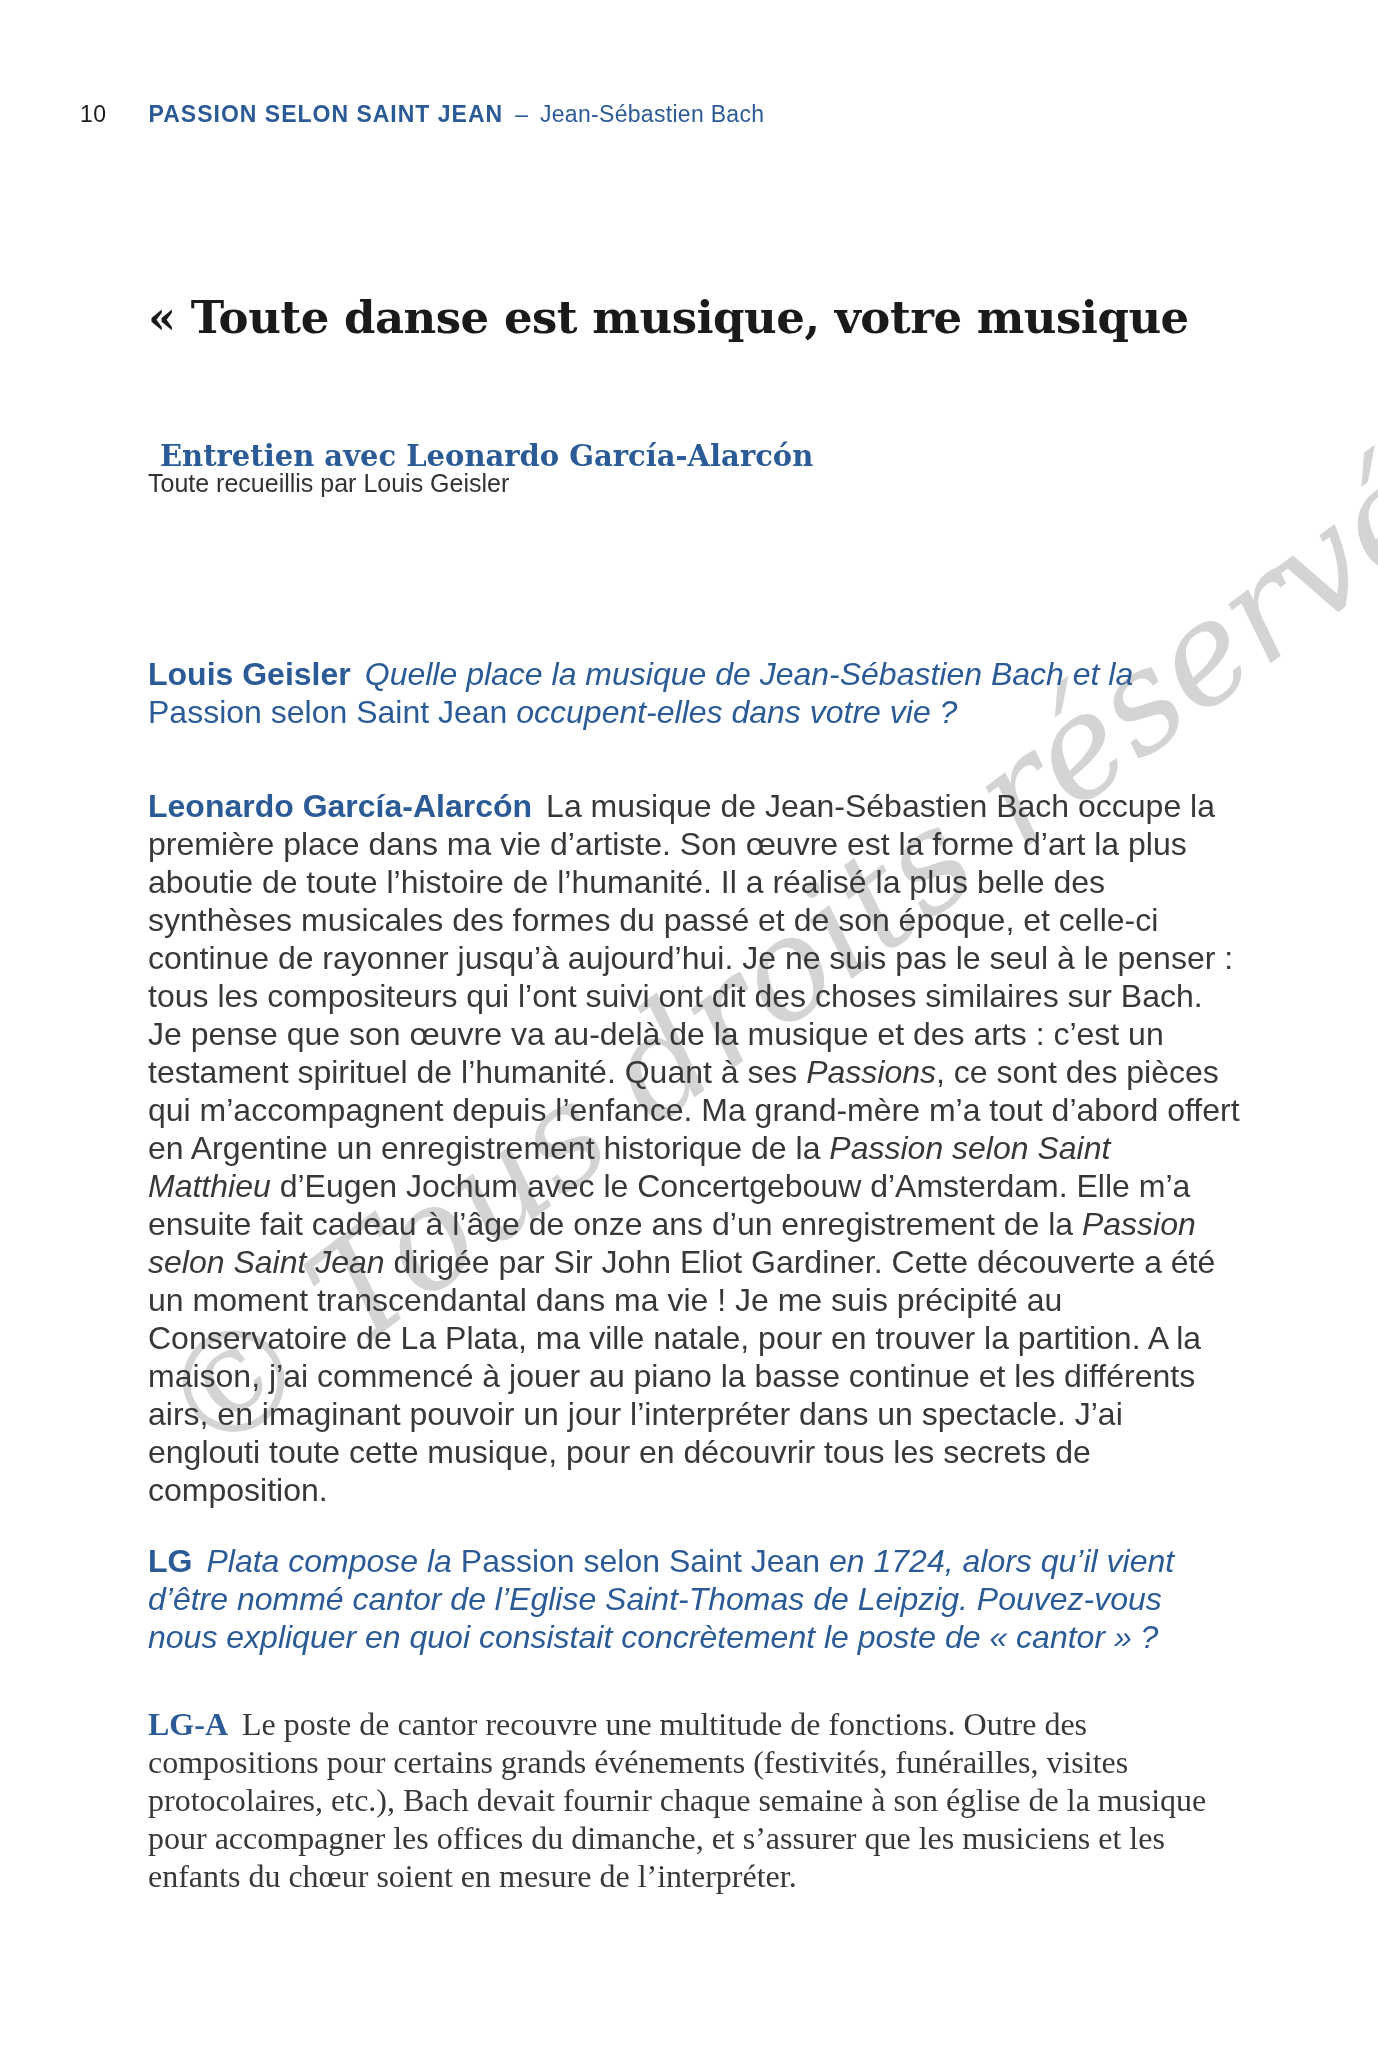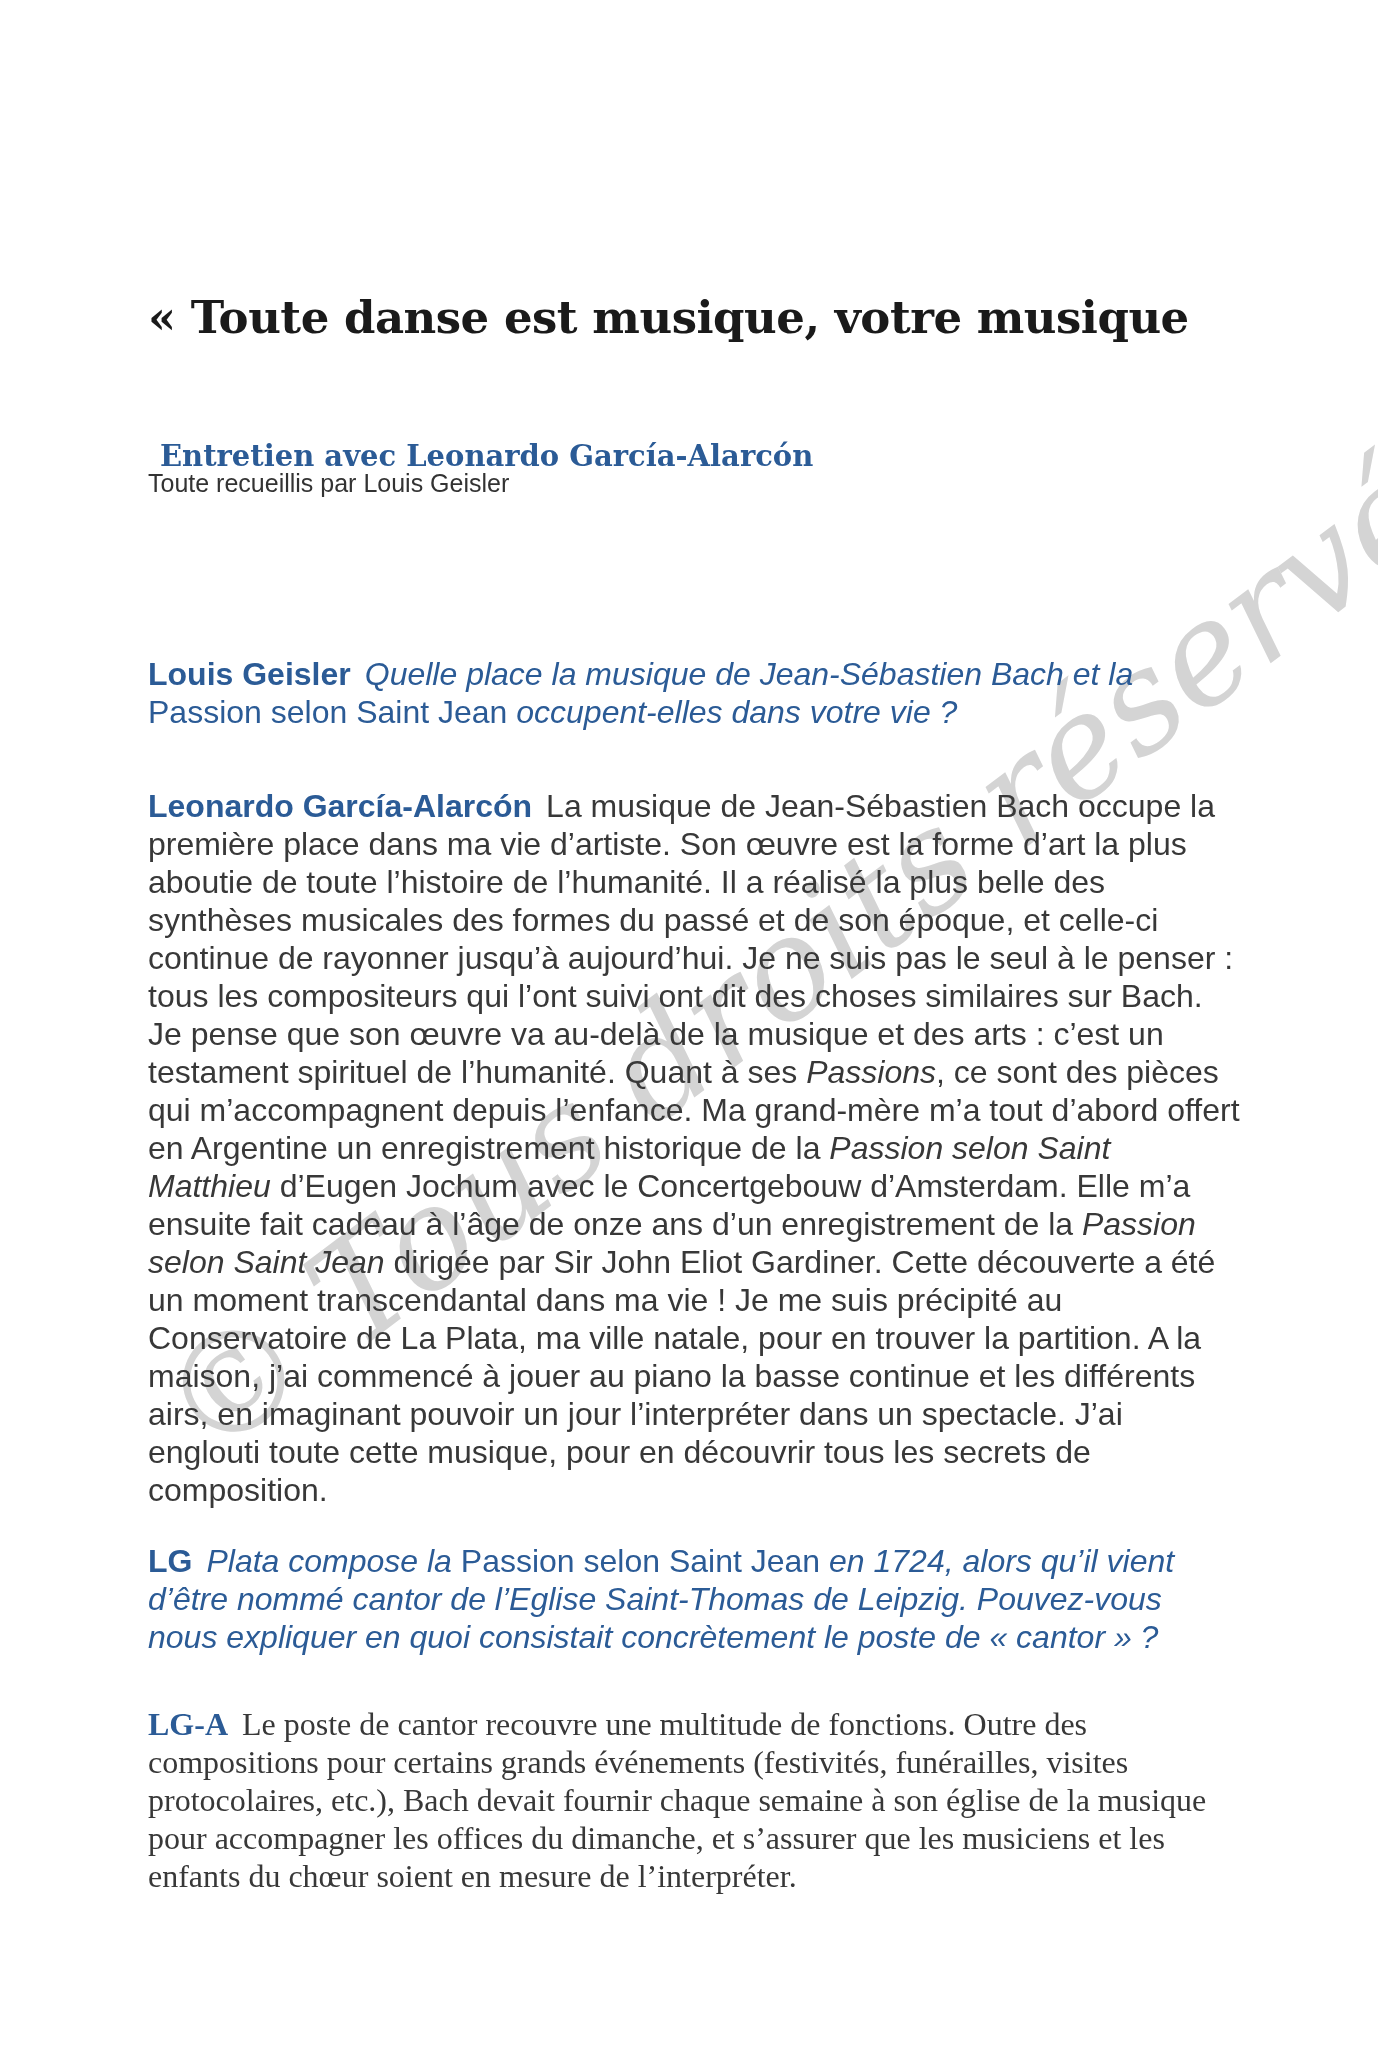--- a/index.html
+++ b/index.html
@@ -94,20 +94,26 @@
   .q2{top:1542px;}
   .a2{top:1693px;font-family:Liberation Serif, serif;}
 </style>
 </head>
 <body>
 
 <div class="page">
 
   <div class="watermark">© Tous droits réservés</div>
 
+  <header class="layer page-header">
+    <span class="page-number">10</span>
+    <span class="header-title">PASSION SELON SAINT JEAN</span>
+    <span class="header-sep">–</span>
+    <span class="header-author">Jean-Sébastien Bach</span>
+  </header>
 
   <h1 class="layer title">
     <span class="title-line">« Toute danse est musique, votre musique</span>
   </h1>
 
   <h2 class="layer subtitle">Entretien avec Leonardo García-Alarcón</h2>
 
   <p class="layer byline">Toute recueillis par Louis Geisler</p>
 
   <p class="layer para question q1"><span class="speaker">Louis Geisler</span><span class="it">Quelle place la musique de Jean-Sébastien Bach et la </span><span>Passion selon Saint Jean</span><span class="it"> occupent-elles dans votre vie ?</span></p>

